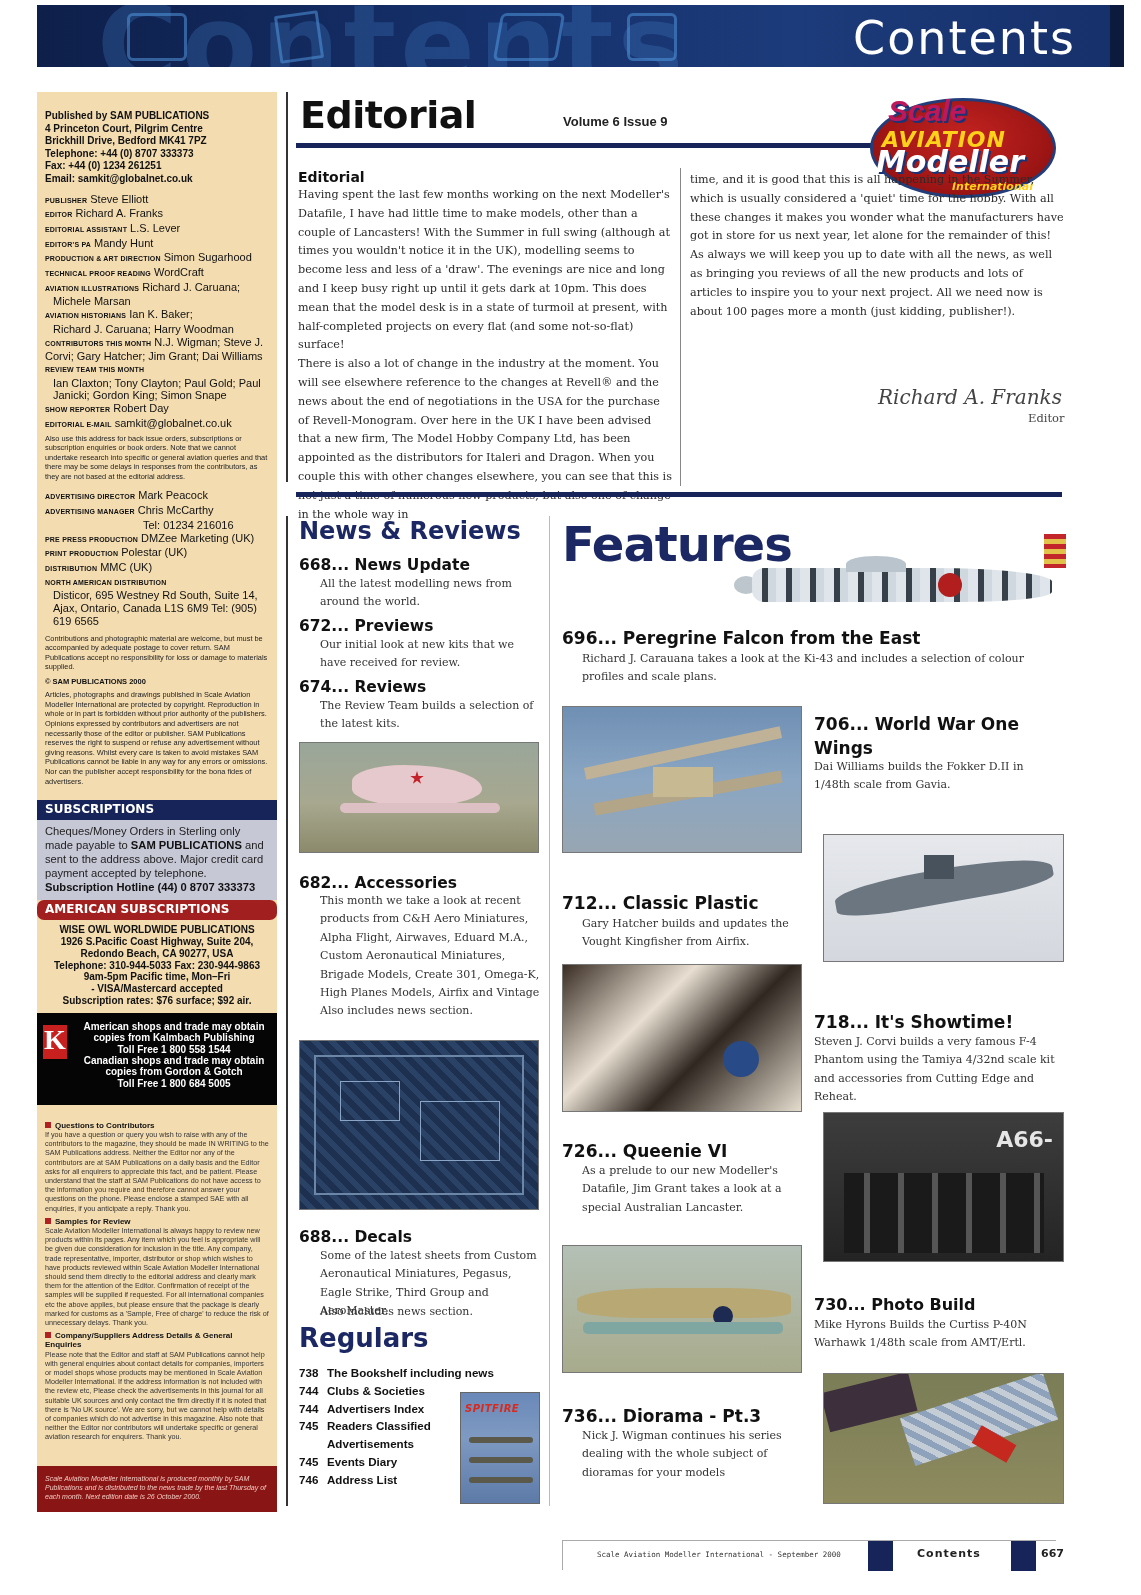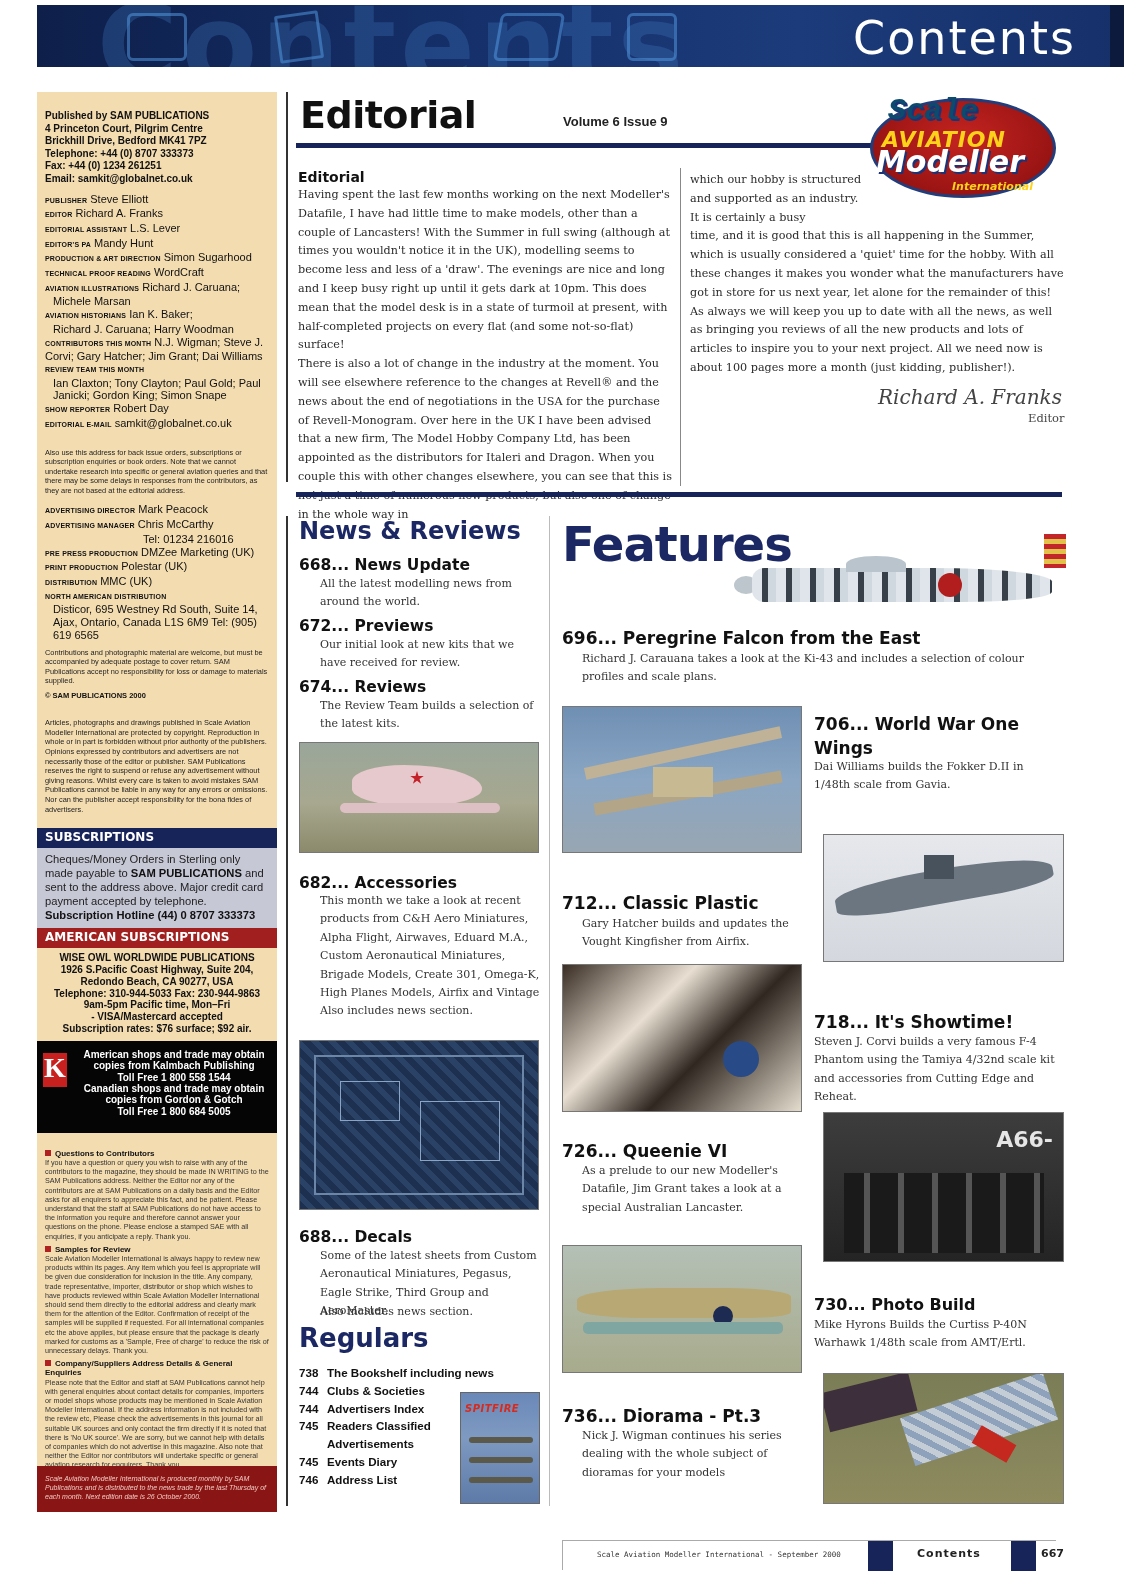--- a/index.html
+++ b/index.html
@@ -20,30 +20,30 @@
   
   .sidebar { position: absolute; left: 37px; top: 92px; width: 240px; height: 1420px;
     background: #f3dcb0; font-family: "Liberation Sans", sans-serif; font-size: 10px; line-height: 12.3px; color: #111; }
   .sb-block { padding: 0 8px; }
   .sb-pub { padding-top: 18px; font-weight: bold; font-size: 10px; line-height: 12.6px; }
   .sb-credits { margin-top: 7px; }
   .credit { line-height: 12.7px; }
   .credit .role { font-size: 7px; font-weight: bold; text-transform: uppercase; letter-spacing: 0.2px; margin-right: 3px; }
   .credit .val { font-size: 11px; }
   .credit .cont { display: block; font-size: 11px; padding-left: 8px; }
-  .sb-small { font-size: 7.4px; line-height: 9.6px; margin-top: 16px; color: #222; }
+  .sb-small { font-size: 7.4px; line-height: 9.6px; margin-top: 2px; color: #222; }
   .sb-gap { height: 8px; }
   .sb-copy-h { font-size: 7.5px; font-weight: bold; margin-top: 4px; }
 
   .subs-head { margin-top: 14px; background: #17245a; color: #fff; font-family: "DejaVu Sans", sans-serif;
     font-weight: bold; font-size: 12px; padding: 3px 8px; height: 20px; }
   .subs-body { background: #c7c8d6; padding: 4px 8px 6px; font-size: 11.2px; line-height: 14px; color: #222; }
   .subs-body b { color: #111; }
   .amer-head { background: #a1201f; color: #fff; font-family: "DejaVu Sans", sans-serif; font-weight: bold;
-    font-size: 12px; padding: 3px 8px; height: 20px; }
+    font-size: 12px; padding: 3px 8px; height: 20px; border-radius: 7px; }
   .amer-body { padding: 4px 4px 6px; text-align: center; font-weight: bold; font-size: 10px; line-height: 11.8px; }
   .kal { background: #050505; color: #fff; display: flex; padding: 8px 6px 10px; height: 92px; }
   .kal-logo { width: 24px; height: 34px; background: #c8201e; color: #fff; font-family: "Liberation Serif", serif;
     font-size: 28px; font-weight: bold; text-align: center; line-height: 30px; margin-right: 10px; flex-shrink: 0; margin-top: 4px; }
   .kal-text { flex: 1; text-align: center; font-weight: bold; font-size: 10px; line-height: 11.4px; }
   .notes { padding: 12px 8px 6px; font-size: 7.2px; line-height: 9.2px; color: #333; }
   .note-h { font-weight: bold; font-size: 8px; margin-top: 4px; color: #111; }
   .note-h .bullet { display: inline-block; width: 6px; height: 6px; background: #b02222; margin-right: 4px; }
   .footer-red { position: absolute; left: 0; bottom: 0; width: 240px; height: 46px; background: #8a1515; color: #f2c9c0;
     padding: 8px 8px; font-size: 7px; line-height: 9px; font-style: italic; }
@@ -52,22 +52,22 @@
   .vrule-main { position: absolute; left: 286px; top: 92px; width: 2px; height: 390px; background: #333; }
   .ed-title { position: absolute; left: 300px; top: 93px; font-family: "DejaVu Sans", sans-serif; font-weight: bold;
     font-size: 38px; color: #111; letter-spacing: -0.5px; }
   .ed-issue { position: absolute; left: 563px; top: 114px; font-family: "Liberation Sans", sans-serif; font-weight: bold; font-size: 13px; }
   .ed-rule { position: absolute; left: 296px; top: 143px; width: 580px; height: 5px; background: #17245a; }
   .ed-rule2 { position: absolute; left: 296px; top: 492px; width: 766px; height: 5px; background: #17245a; }
 
   .logo { position: absolute; left: 866px; top: 92px; width: 194px; height: 110px; }
   .logo-oval { position: absolute; left: 4px; top: 6px; width: 186px; height: 100px; border-radius: 50%;
     background: radial-gradient(ellipse at 50% 40%, #c42420 0%, #9a1414 70%, #6d0d0d 100%); border: 3px solid #233d7a; }
-  .logo-scale { position: absolute; left: 22px; top: 2px; font-family: Liberation Mono, monospace; font-weight: bold; font-style: italic;
-    font-size: 30px; color: #0c4a6e; text-shadow: 2px 2px 0 #1c3376; }
+  .logo-scale { position: absolute; left: 22px; top: 2px; font-family: Liberation Sans, sans-serif; font-weight: bold; font-style: italic;
+    font-size: 30px; color: #be185d; text-shadow: 2px 2px 0 #1c3376; }
   .logo-aviation { position: absolute; left: 16px; top: 35px; font-family: "DejaVu Sans", sans-serif; font-weight: bold; font-style: italic;
     font-size: 22px; color: #ffd21a; letter-spacing: 1px; }
   .logo-modeller { position: absolute; left: 10px; top: 52px; font-family: "DejaVu Sans", sans-serif; font-weight: bold; font-style: italic;
     font-size: 30px; color: #fff; text-shadow: 2px 2px 0 #1c3376; }
   .logo-intl { position: absolute; left: 86px; top: 88px; font-family: "DejaVu Sans", sans-serif; font-weight: bold; font-style: italic;
     font-size: 11px; color: #ffd21a; }
 
   .ed-col1 { position: absolute; left: 298px; top: 168px; width: 375px; font-size: 11.2px; line-height: 18.8px; color: #2b2b2b; }
   .ed-sub { font-family: "DejaVu Sans", sans-serif; font-weight: bold; font-size: 14px; color: #111; line-height: 18px; margin-bottom: 0; }
   .ed-vrule { position: absolute; left: 680px; top: 168px; width: 1px; height: 318px; background: #888; }
@@ -202,21 +202,20 @@
   <div class="logo-intl">International</div>
 </div>
 
 <div class="ed-col1">
   <div class="ed-sub">Editorial</div>
   <p>Having spent the last few months working on the next Modeller's Datafile, I have had little time to make models, other than a couple of Lancasters! With the Summer in full swing (although at times you wouldn't notice it in the UK), modelling seems to become less and less of a 'draw'. The evenings are nice and long and I keep busy right up until it gets dark at 10pm. This does mean that the model desk is in a state of turmoil at present, with half-completed projects on every flat (and some not-so-flat) surface!</p>
   <p>There is also a lot of change in the industry at the moment. You will see elsewhere reference to the changes at Revell® and the news about the end of negotiations in the USA for the purchase of Revell-Monogram. Over here in the UK I have been advised that a new firm, The Model Hobby Company Ltd, has been appointed as the distributors for Italeri and Dragon. When you couple this with other changes elsewhere, you can see that this is not just a time of numerous new products, but also one of change in the whole way in</p>
 </div>
 <div class="ed-vrule"></div>
 <div class="ed-col2">
-  <p class="narrow">which our hobby is structured and supported as an industry. It is certainly a busy</p>
   <p>time, and it is good that this is all happening in the Summer, which is usually considered a 'quiet' time for the hobby. With all these changes it makes you wonder what the manufacturers have got in store for us next year, let alone for the remainder of this!</p>
   <p>As always we will keep you up to date with all the news, as well as bringing you reviews of all the new products and lots of articles to inspire you to your next project. All we need now is about 100 pages more a month (just kidding, publisher!).</p>
 </div>
 <div class="ed-sig">Richard A. Franks</div>
 <div class="ed-role">Editor</div>
 <div class="ed-rule2"></div>
 
 <div class="news-vrule"></div>
 <div class="news-vrule2"></div>
 <div class="sec-title" style="left:299px;top:517px;font-size:24px;">News &amp; Reviews</div>

